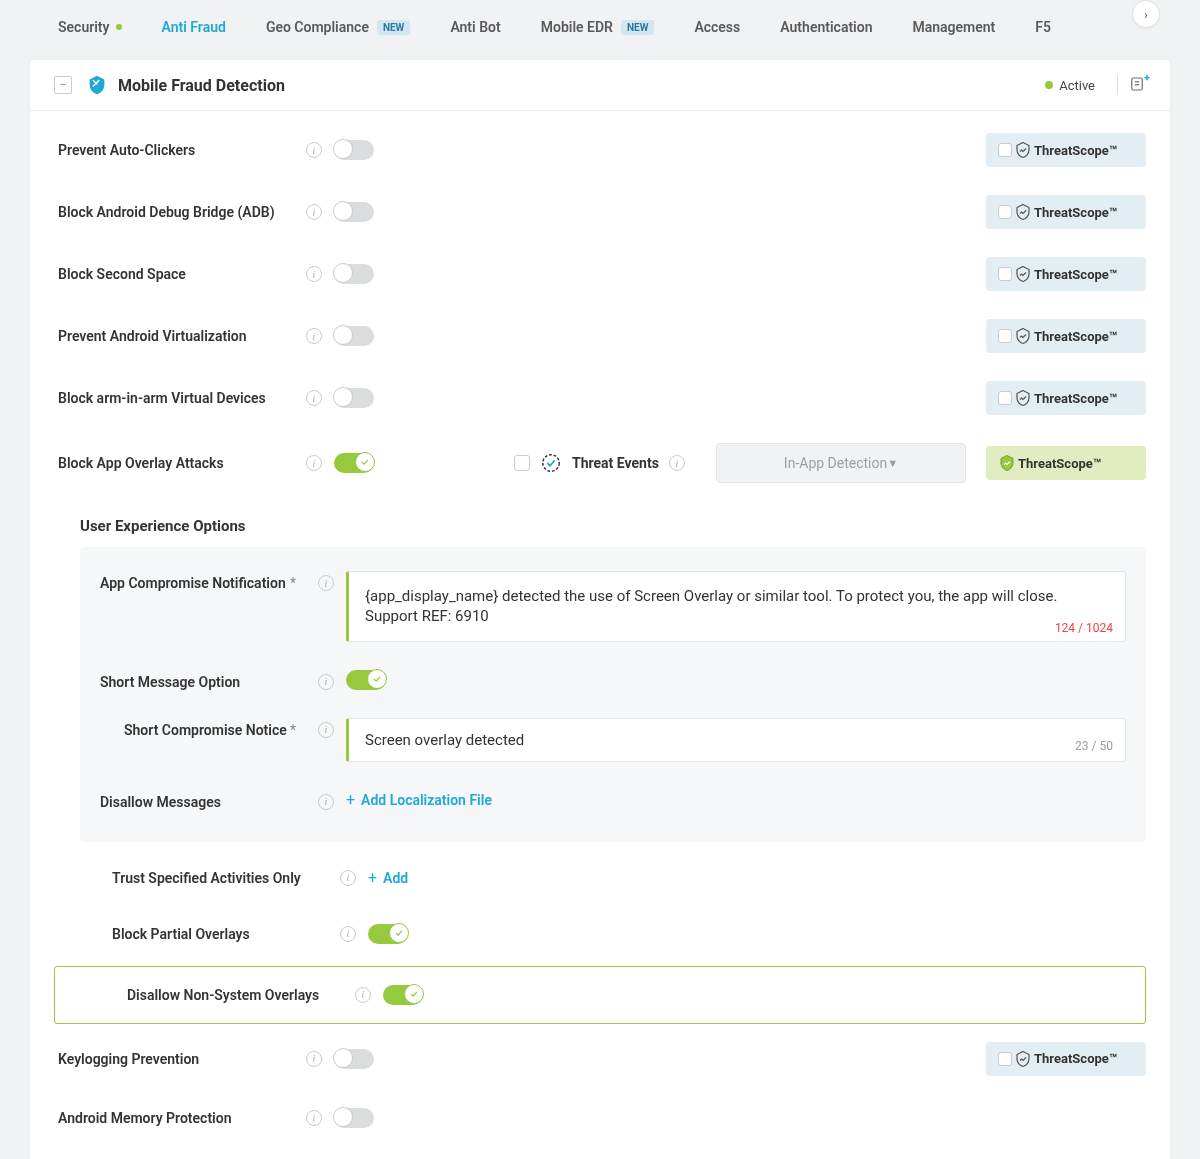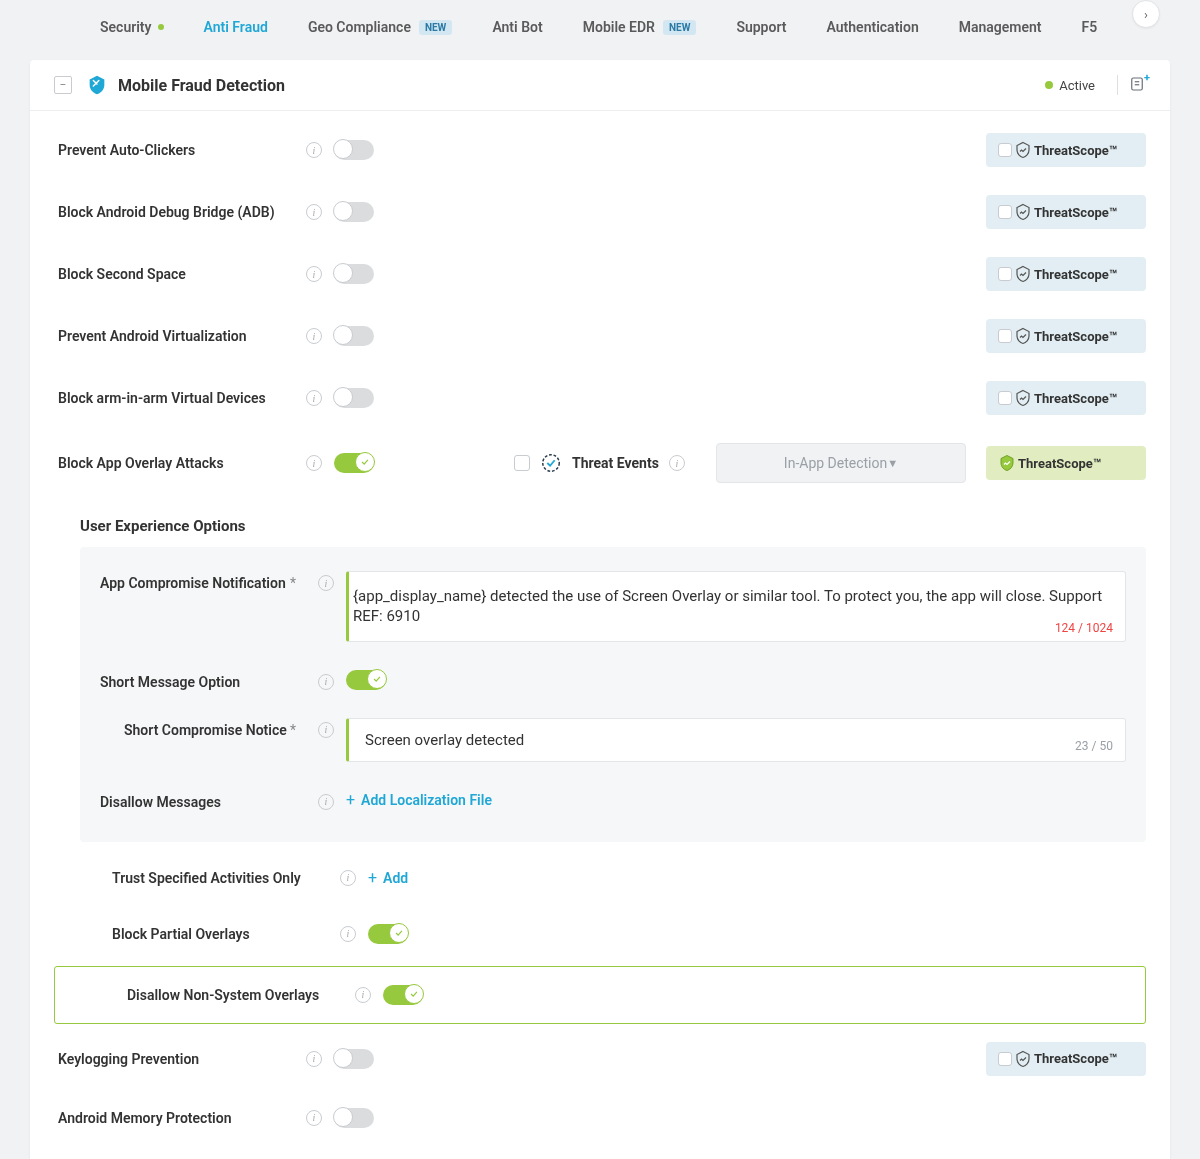--- a/index.html
+++ b/index.html
@@ -11,21 +11,20 @@
     width: 1200px;
     margin: 0 auto;
   }
   
   .top-nav {
     display: flex;
     align-items: flex-start;
     padding: 0 40px;
     height: 54px;
     gap:4px;
-    margin-left:42px;
   }
   .top-nav .nav-item {
     display: inline-flex;
     align-items: center;
     padding: 0 18px;
     height: 54px;
     color: #5a5a5a;
     font-weight: 600;
     font-size: 14px;
     cursor: pointer;
@@ -124,21 +123,21 @@
   }
   .uxo-row { display:flex;align-items:flex-start;padding:14px 20px; gap:0;}
   .uxo-row .u-label-col { width:190px;font-size:14px;font-weight:600;color:#333;padding-top:4px;}
   .uxo-row .u-label-col.sub { padding-left:24px; width:190px;}
   .uxo-row .u-star { width:16px;color:#888;font-size:14px;padding-top:4px;}
   .uxo-row .u-info-col { width:40px;display:flex;align-items:center;justify-content:center;padding-top:4px;}
   .uxo-row .u-field-col { flex:1; position:relative;}
   .uxo-row .u-toggle-col { width:60px;display:flex;align-items:center;}
   .textarea-wrap {
     background:#fff;border:1px solid #e3e5e8;border-left:3px solid #96c93d;border-radius:3px;
-    padding:14px 4px;position:relative;min-height:56px;
+    padding:14px 16px;position:relative;min-height:56px;
   }
   .textarea-wrap .ta-text { font-size:15px;color:#333;line-height:1.35;}
   .textarea-wrap .counter { position:absolute;right:12px;bottom:6px;font-size:12px;color:#ef4444;}
   .input-wrap {
     background:#fff;border:1px solid #e3e5e8;border-left:3px solid #96c93d;border-radius:3px;
     padding:12px 16px;position:relative;
   }
   .input-wrap .in-text { font-size:15px;color:#333;}
   .input-wrap .counter { position:absolute;right:12px;bottom:8px;font-size:12px;color:#9aa0a6;}
   .add-link { color:#1fa7d6;font-weight:600;font-size:14px;display:inline-flex;align-items:center;gap:6px;cursor:pointer;}
@@ -169,21 +168,21 @@
     <span class="new-badge">NEW</span>
   </span>
   <span class="nav-item">
     <span>Anti Bot</span>
   </span>
   <span class="nav-item">
     <span>Mobile EDR</span>
     <span class="new-badge">NEW</span>
   </span>
   <span class="nav-item">
-    <span>Support</span>
+    <span>Access</span>
   </span>
   <span class="nav-item">
     <span>Authentication</span>
   </span>
   <span class="nav-item">
     <span>Management</span>
   </span>
   <span class="nav-item">
     <span>F5</span>
   </span>

